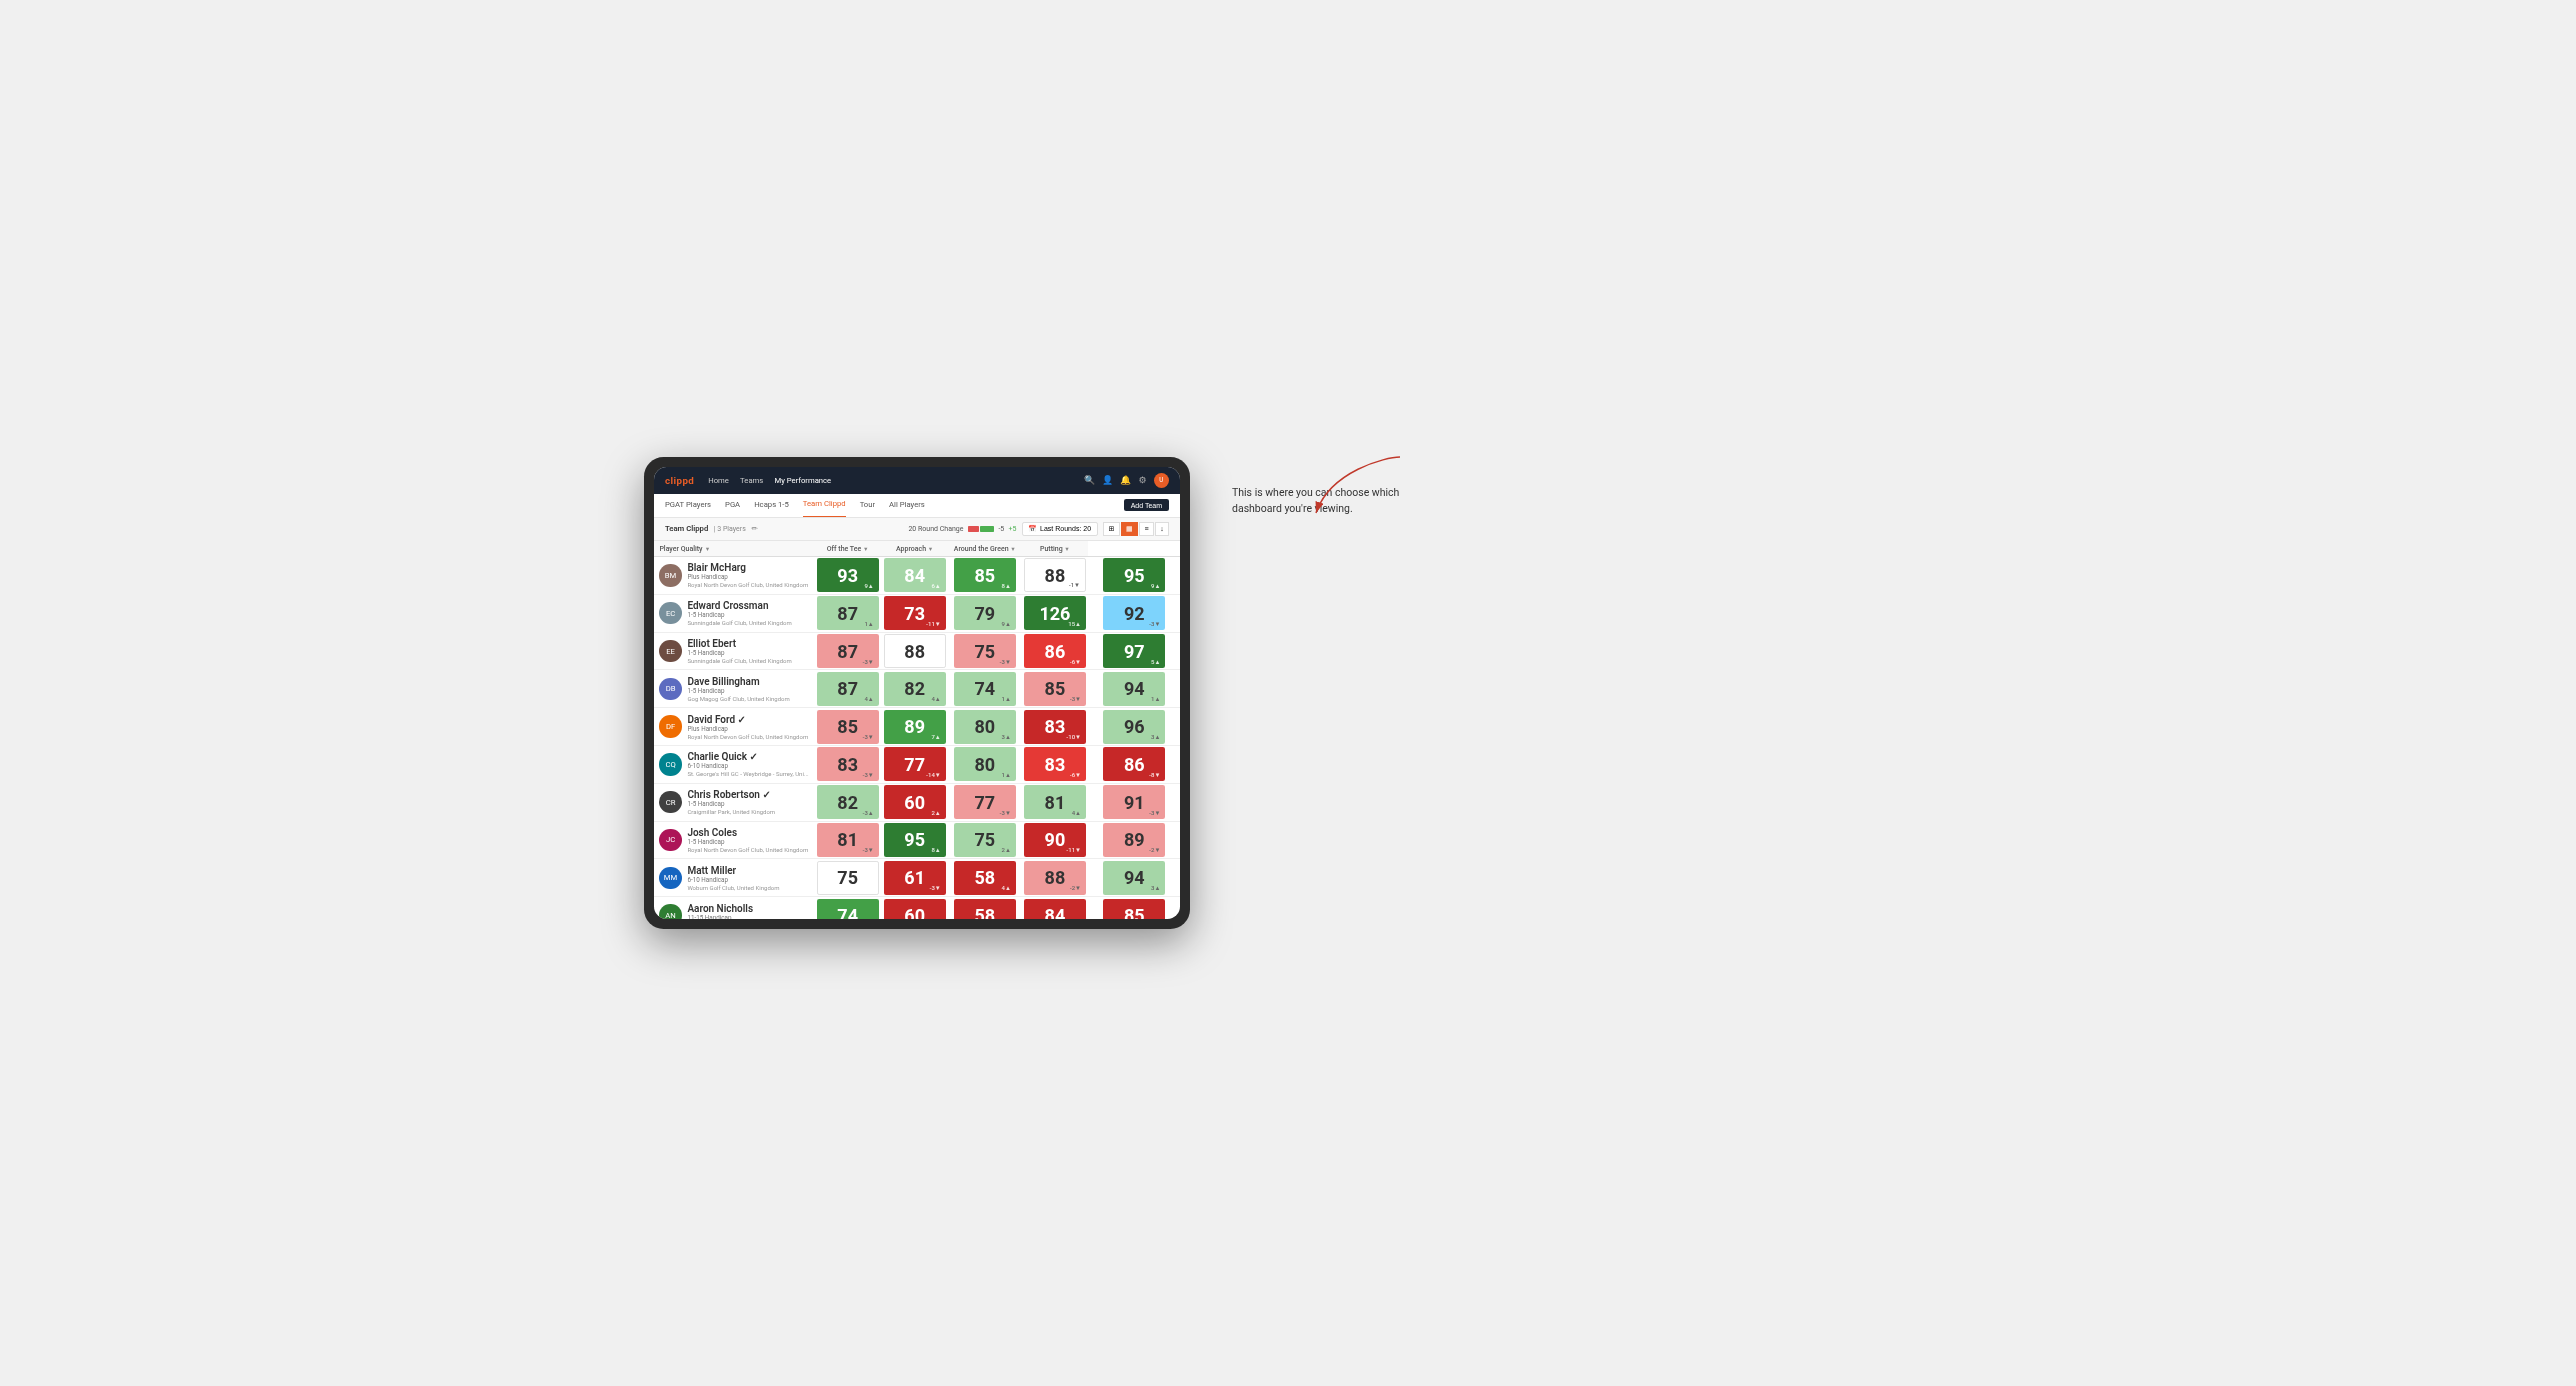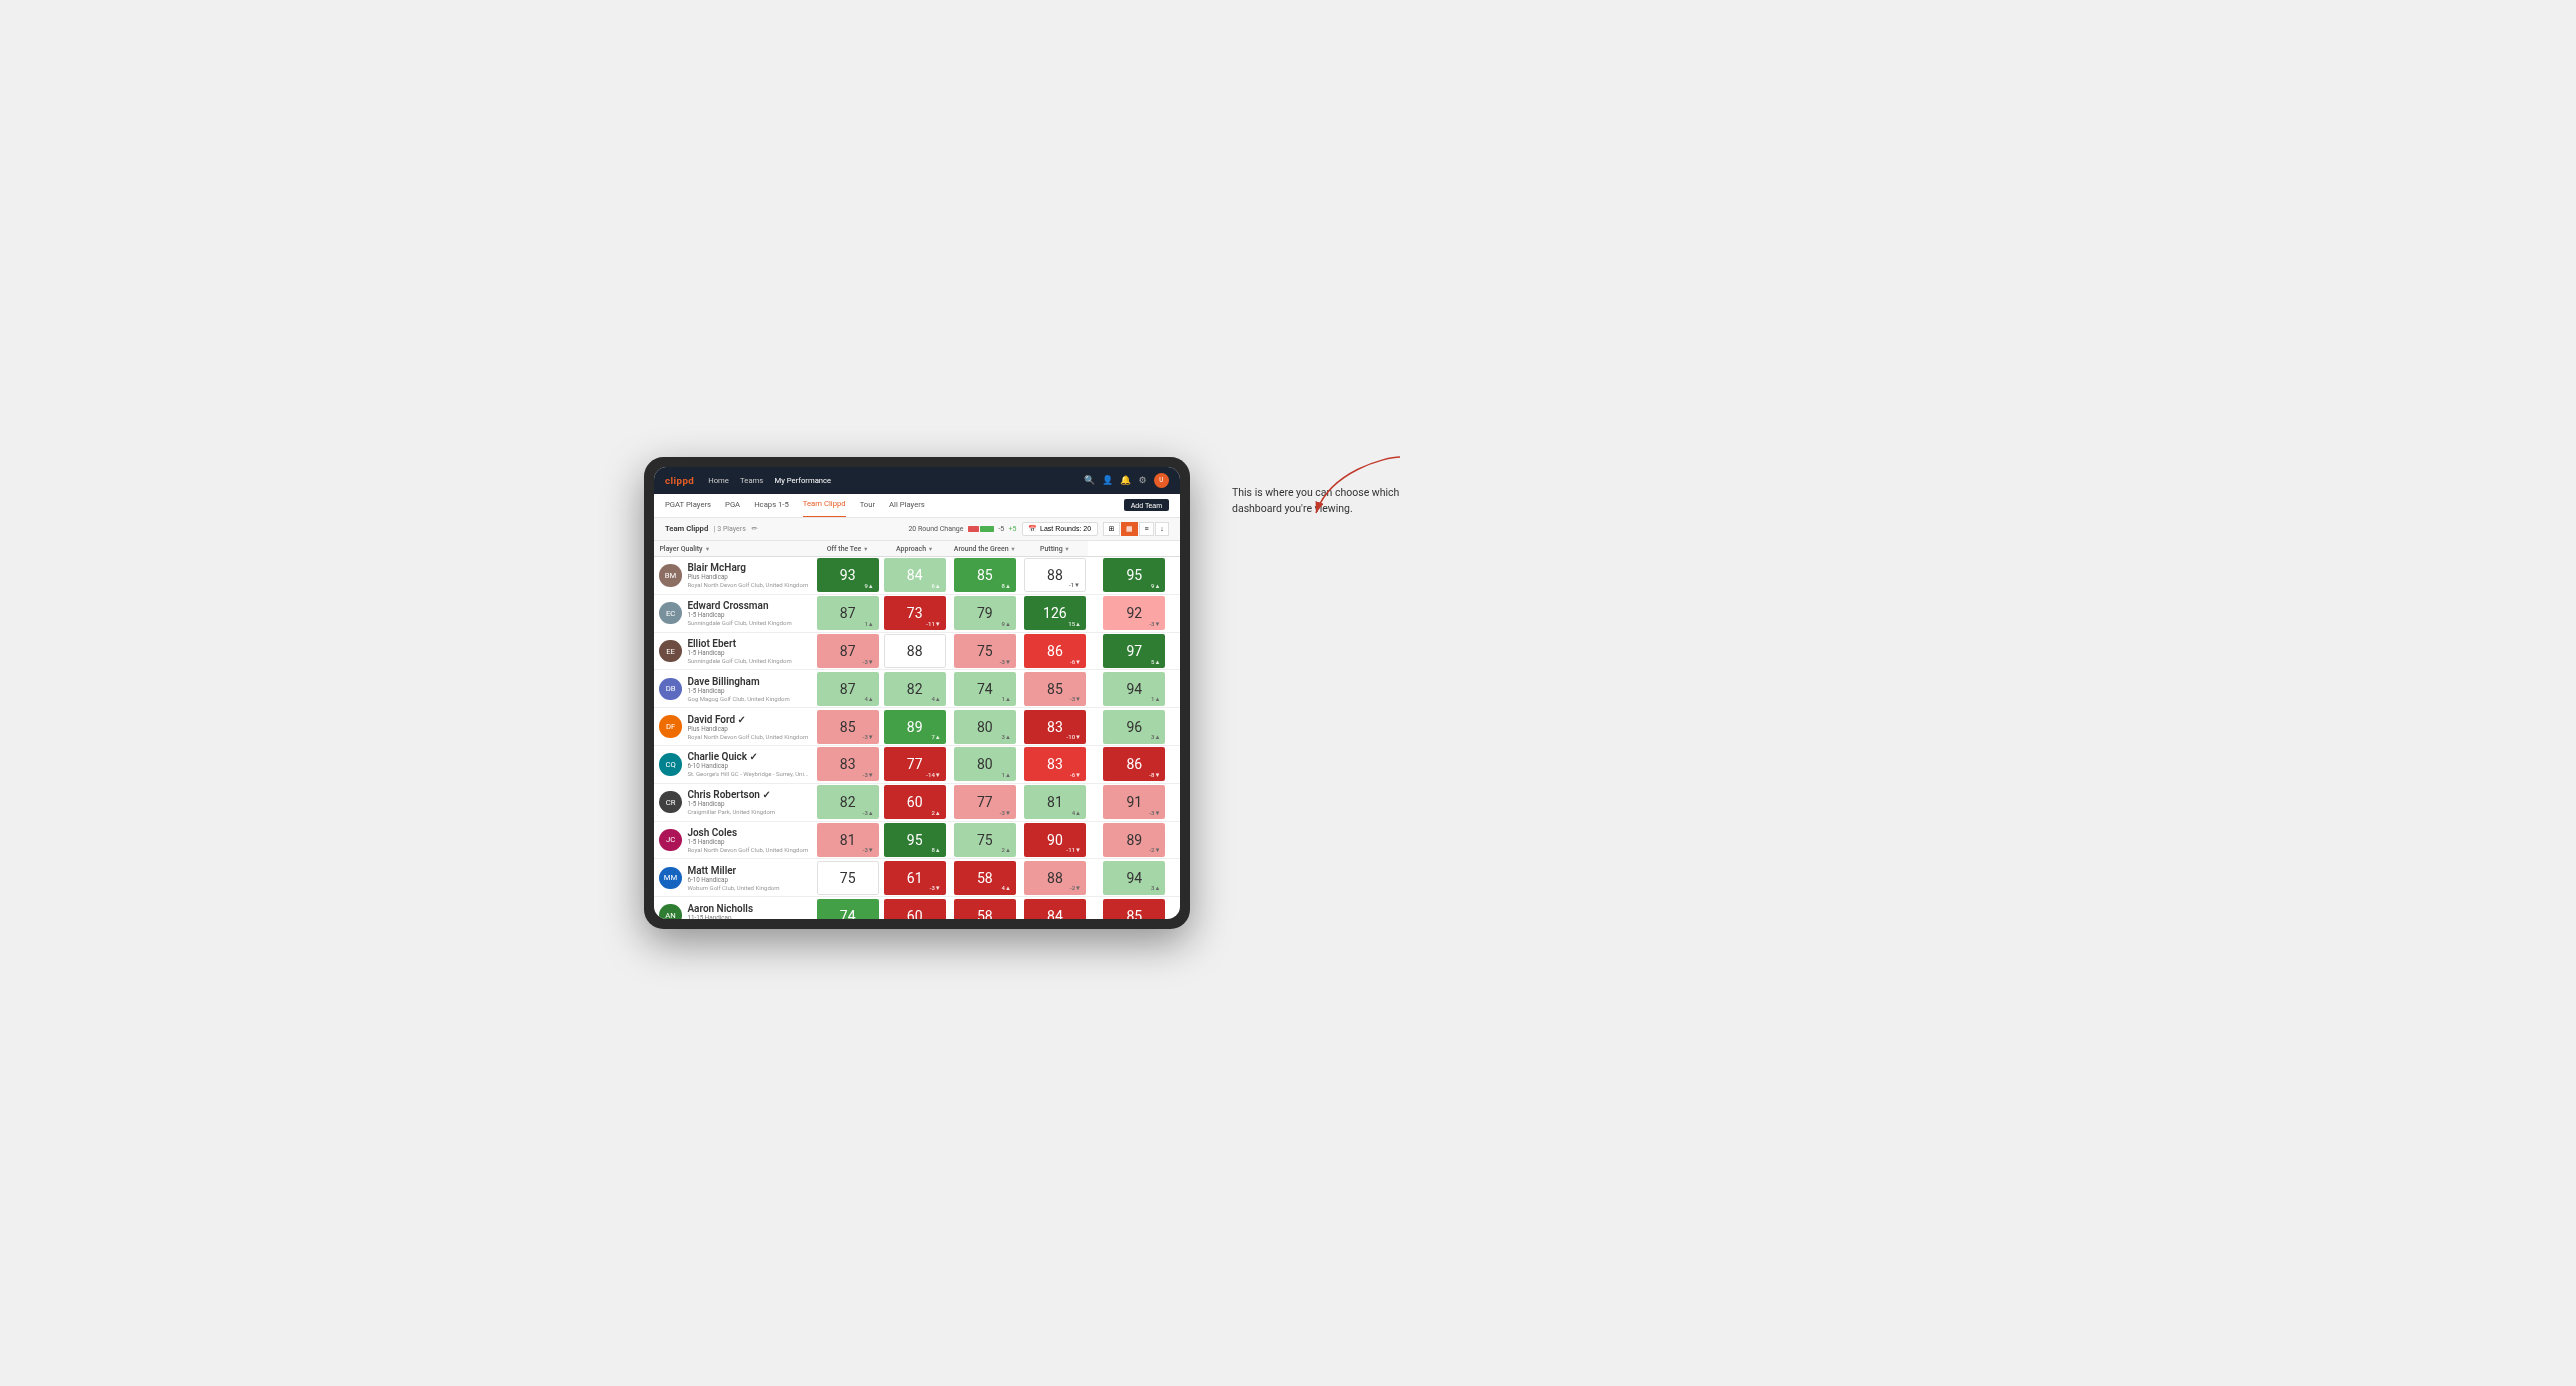--- a/index.html
+++ b/index.html
@@ -307,22 +307,22 @@
       align-items: center;
       justify-content: center;
       width: 62px;
       height: 34px;
       margin: 1.4px auto;
       border-radius: 2.1px;
       position: relative;
     }
 
     .score-value {
-      font-size: 14px;
-      font-weight: 400;
+      font-size: 18px;
+      font-weight: 700;
       color: #333;
     }
 
     .score-change {
       position: absolute;
       bottom: 3.5px;
       right: 4.9px;
       font-size: 6px;
       font-weight: 500;
     }
@@ -511,21 +511,21 @@
                     <span class="score-change" style="color: rgb(102, 102, 102);">9▲</span>
                   </div>
                 </td>
                 <td class="score-cell">
                   <div class="score-box" style="background: rgb(46, 125, 50);">
                     <span class="score-value" style="color: rgb(255, 255, 255);">126</span>
                     <span class="score-change" style="color: rgba(255, 255, 255, 0.85);">15▲</span>
                   </div>
                 </td>
                 <td class="score-cell">
-                  <div class="score-box" style="background: #fca5a5;">
+                  <div class="score-box" style="background: #7dd3fc;">
                     <span class="score-value" style="color: rgb(51, 51, 51);">92</span>
                     <span class="score-change" style="color: rgb(102, 102, 102);">-3▼</span>
                   </div>
                 </td>
               </tr>
               <tr class="player-row">
                 <td>
                   <div class="player-cell">
                     <div class="player-avatar" style="background: rgb(109, 76, 65); color: rgb(255, 255, 255);">EE</div>
                     <div class="player-info">

